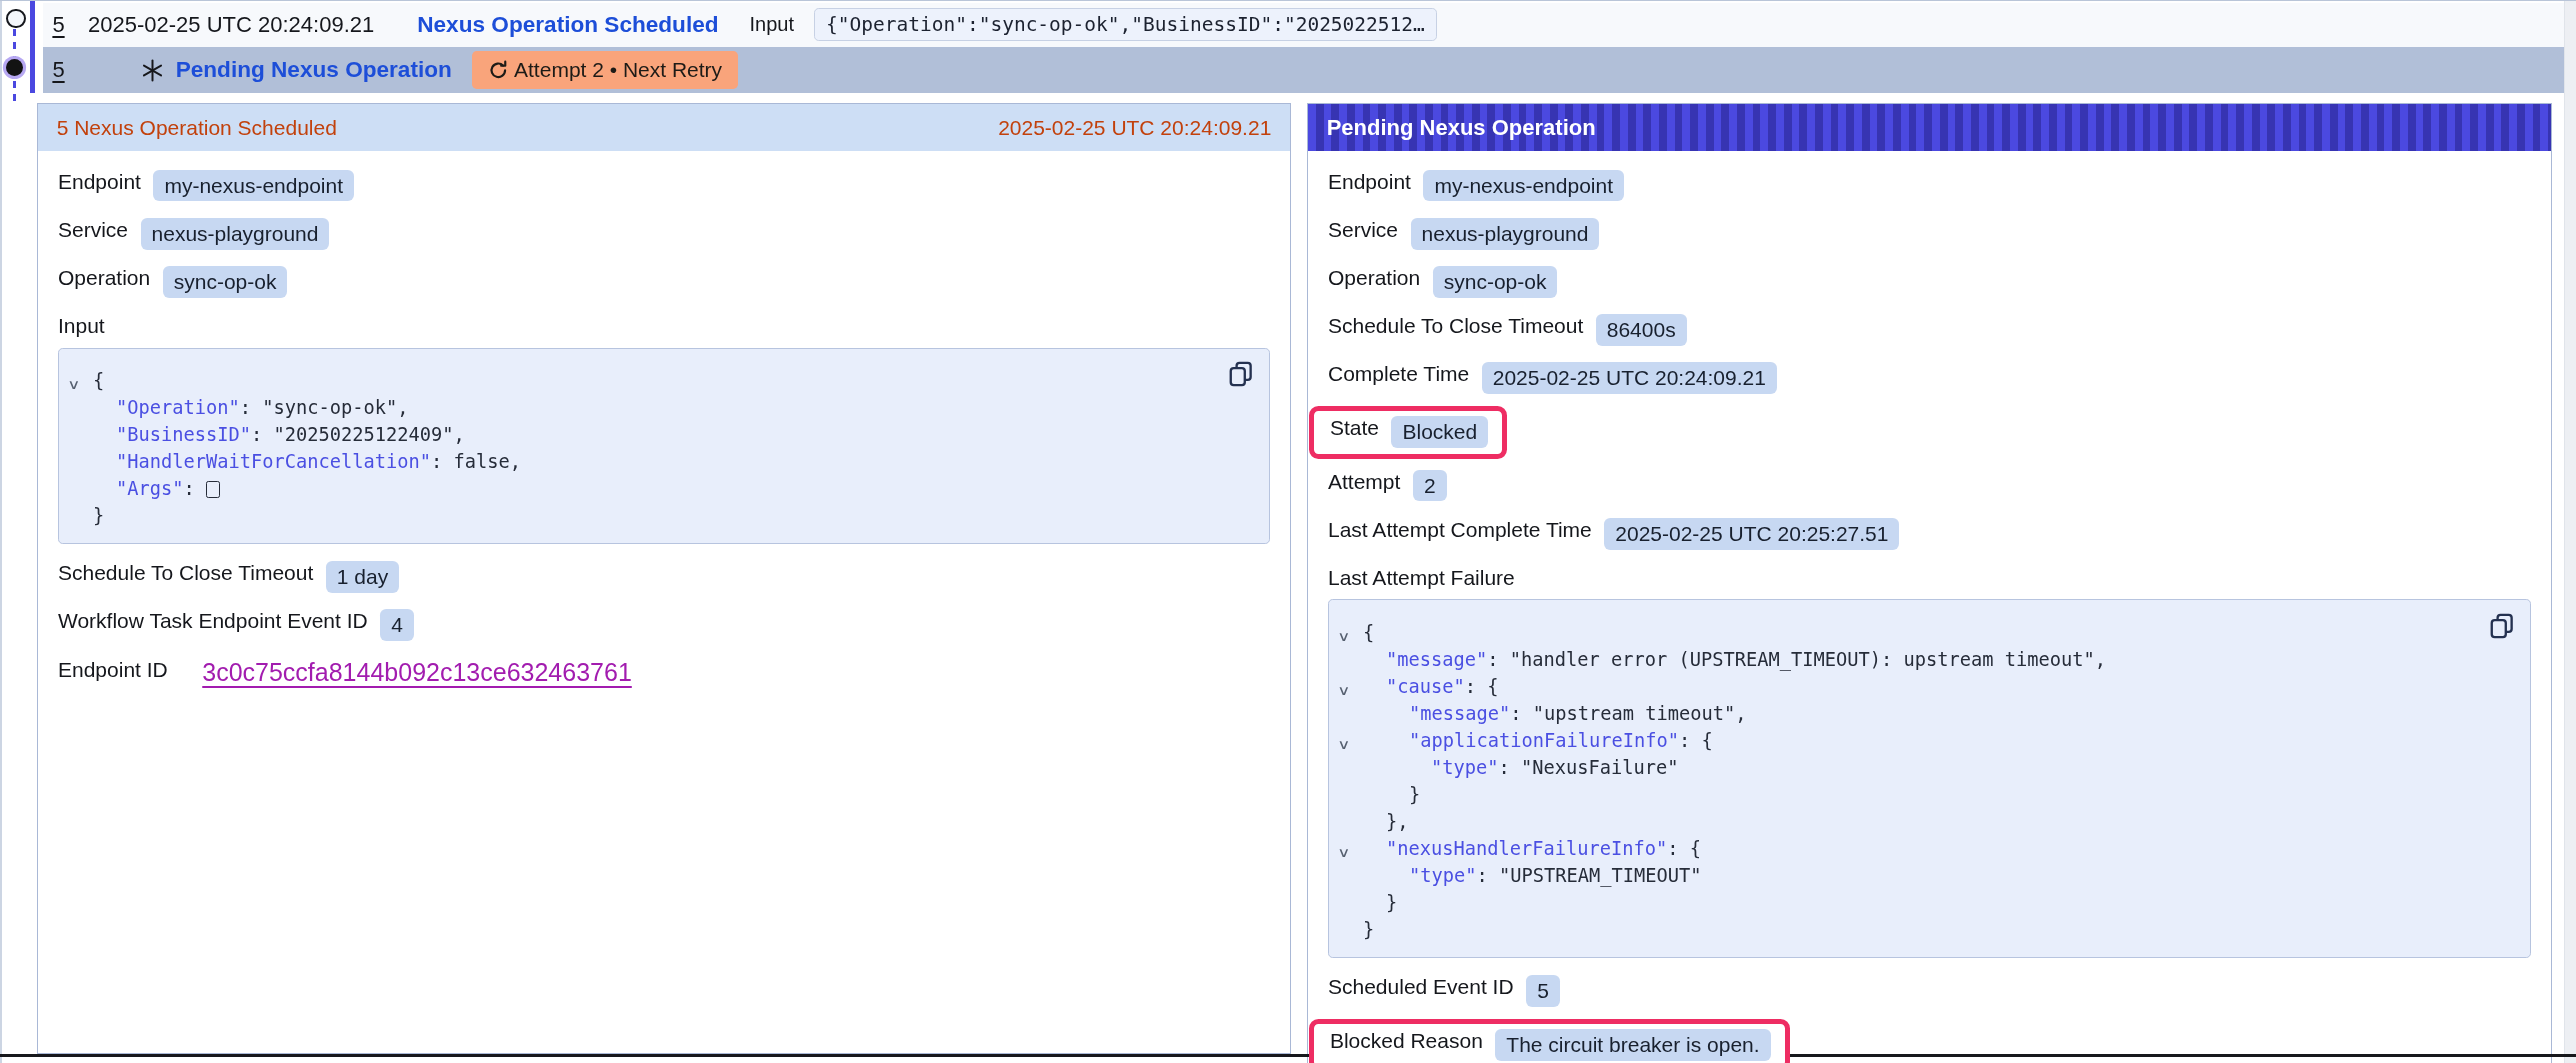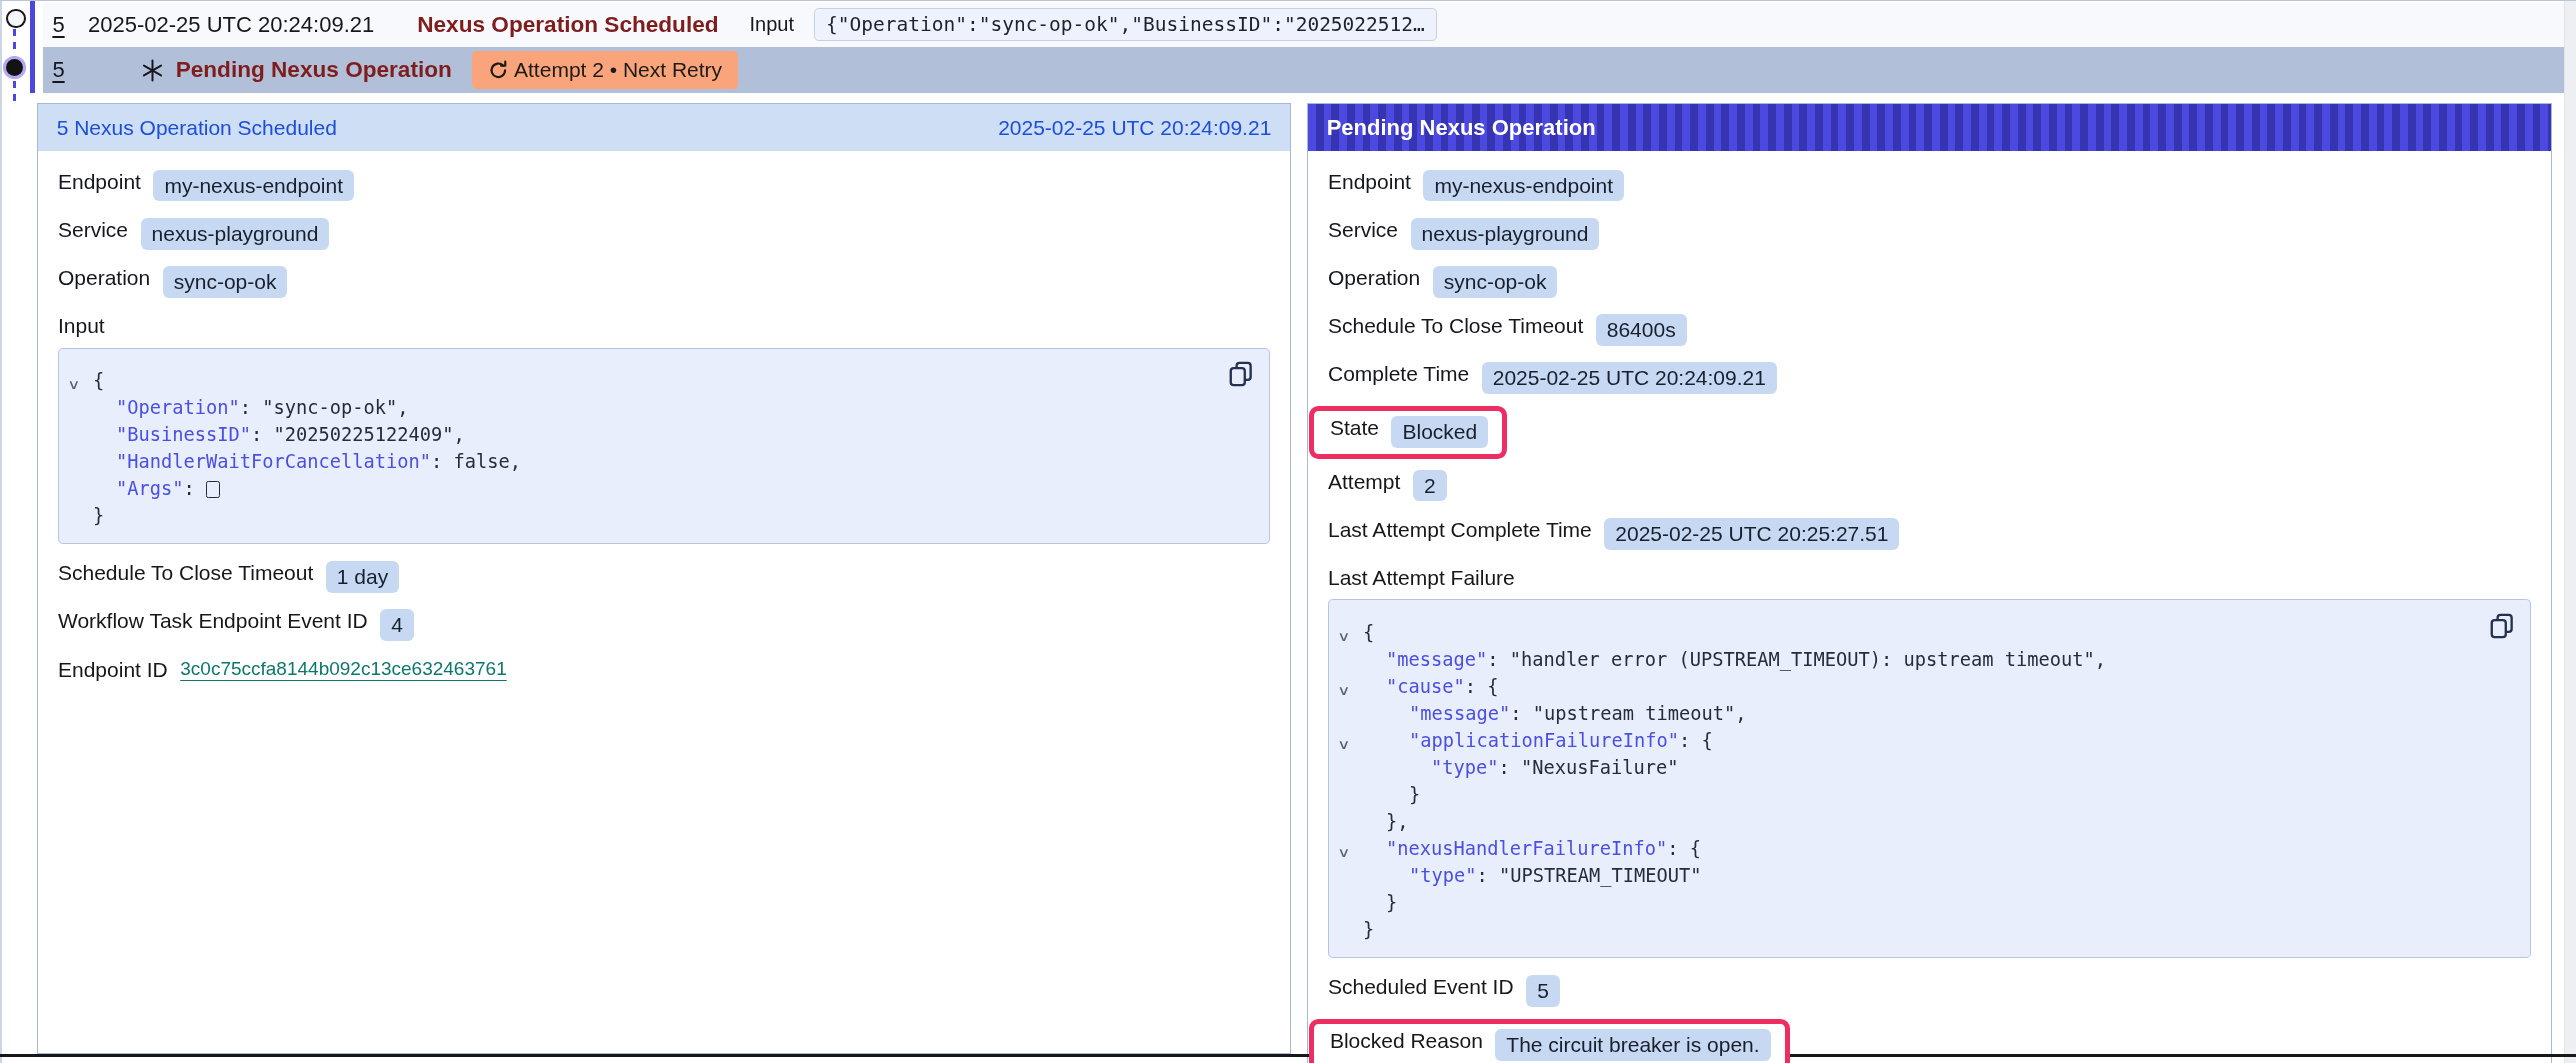--- a/index.html
+++ b/index.html
@@ -20,46 +20,46 @@
         background:#f4f7fb;border:2.3px solid #16181d;}
   .circle-filled{position:absolute;left:6.2px;top:58px;width:17px;height:17px;border-radius:50%;
         background:#131313;box-shadow:0 0 0 3.1px #b7a8f2;}
 
   .trow{position:absolute;left:43px;right:12.5px;display:flex;align-items:center;}
   .trow1{top:1.6px;height:44px;background:#f7f9fc;border-bottom:0.8px solid #e4e9f0;}
   .trow2{top:46px;height:46px;background:#b1bfd8;}
   .ev-id{margin-left:9.4px;font-size:22px;color:#15161a;text-decoration:underline;
         text-underline-offset:3.9px;cursor:pointer;}
   .ev-time{margin-left:23.4px;font-size:22px;color:#15171c;}
-  .ev-title{margin-left:43px;font-size:22.6px;font-weight:700;color:#7f1d1d;}
+  .ev-title{margin-left:43px;font-size:22.6px;font-weight:700;color:#1d4ed8;}
   .ev-input-label{margin-left:31px;font-size:20px;color:#15171c;}
   .ev-snippet{margin-left:20px;background:#edf2fc;border:1.6px solid #c7d1e4;border-radius:4.7px;
         padding:3.9px 11px;font-family:"DejaVu Sans Mono",monospace;font-size:19.5px;color:#1c2230;
         white-space:nowrap;max-width:617px;overflow:hidden;}
   .trow2 .ev-title{margin-left:11px;}
   .asterisk{margin-left:75px;display:inline-flex;}
   .retry-badge{margin-left:20px;display:inline-flex;align-items:center;gap:4px;
         background:#f9a47b;border-radius:4.7px;padding:7px 15.6px;font-size:21px;color:#1d1b17;}
 
   
   .panel{position:absolute;background:#fff;border:1.6px solid #a9b8d6;box-sizing:border-box;}
   .panel-left{left:37px;top:102px;width:1254px;height:951px;}
   .panel-right{left:1307px;top:102px;width:1245px;height:961px;border-bottom:none;}
   .panel-header{height:47px;display:flex;align-items:center;justify-content:space-between;
-        padding:0 18.7px;font-size:21px;color:#1d4ed8;background:#cddef5;}
+        padding:0 18.7px;font-size:21px;color:#c2410c;background:#cddef5;}
   .panel-header.striped{background:repeating-linear-gradient(90deg,#4b49e0 0 7.8px,#3734b2 7.8px 15.6px);
         color:#ffffff;font-weight:700;font-size:22px;justify-content:flex-start;}
   .panel-body{padding:18.7px 20px 0 20px;}
 
   .field-row{min-height:31px;margin-bottom:16.4px;display:flex;align-items:flex-start;}
   .flabel{font-size:21px;color:#15171c;margin-right:12.5px;white-space:nowrap;}
   .fbadge{background:#c7d8f2;border-radius:6.2px;padding:3.9px 11px;font-size:21px;
         color:#18202e;white-space:nowrap;}
-  .flink{font-size:19px;color:#0f766e;text-decoration:underline;text-underline-offset:4.7px;
-        cursor:pointer;}
+  .flink{font-size:25px;color:#a21caf;text-decoration:underline;text-underline-offset:4.7px;
+        cursor:pointer;margin-left:22px;}
   .field-row.hl{display:inline-flex;border:5.5px solid #ee2d63;border-radius:9.4px;
         background:#fff;padding:5.5px 14px 5.5px 15.6px;margin-left:-18.7px;margin-top:-4.7px;
         margin-bottom:11px;position:relative;z-index:6;}
   .section-label{font-size:21px;color:#15171c;margin:4.7px 0 9.4px 0;}
 
   .code-block{position:relative;background:#e8eefb;border:1.6px solid #b7c4df;border-radius:4.7px;
         padding:18.7px 0 14px 0;font-family:"DejaVu Sans Mono",monospace;font-size:18.7px;
         line-height:27px;color:#262c39;margin:0 0 17px 0;}
   .code-line{position:relative;white-space:pre;}
   .caret{position:absolute;left:10px;top:3.9px;font-size:13.3px;color:#566070;cursor:pointer;

